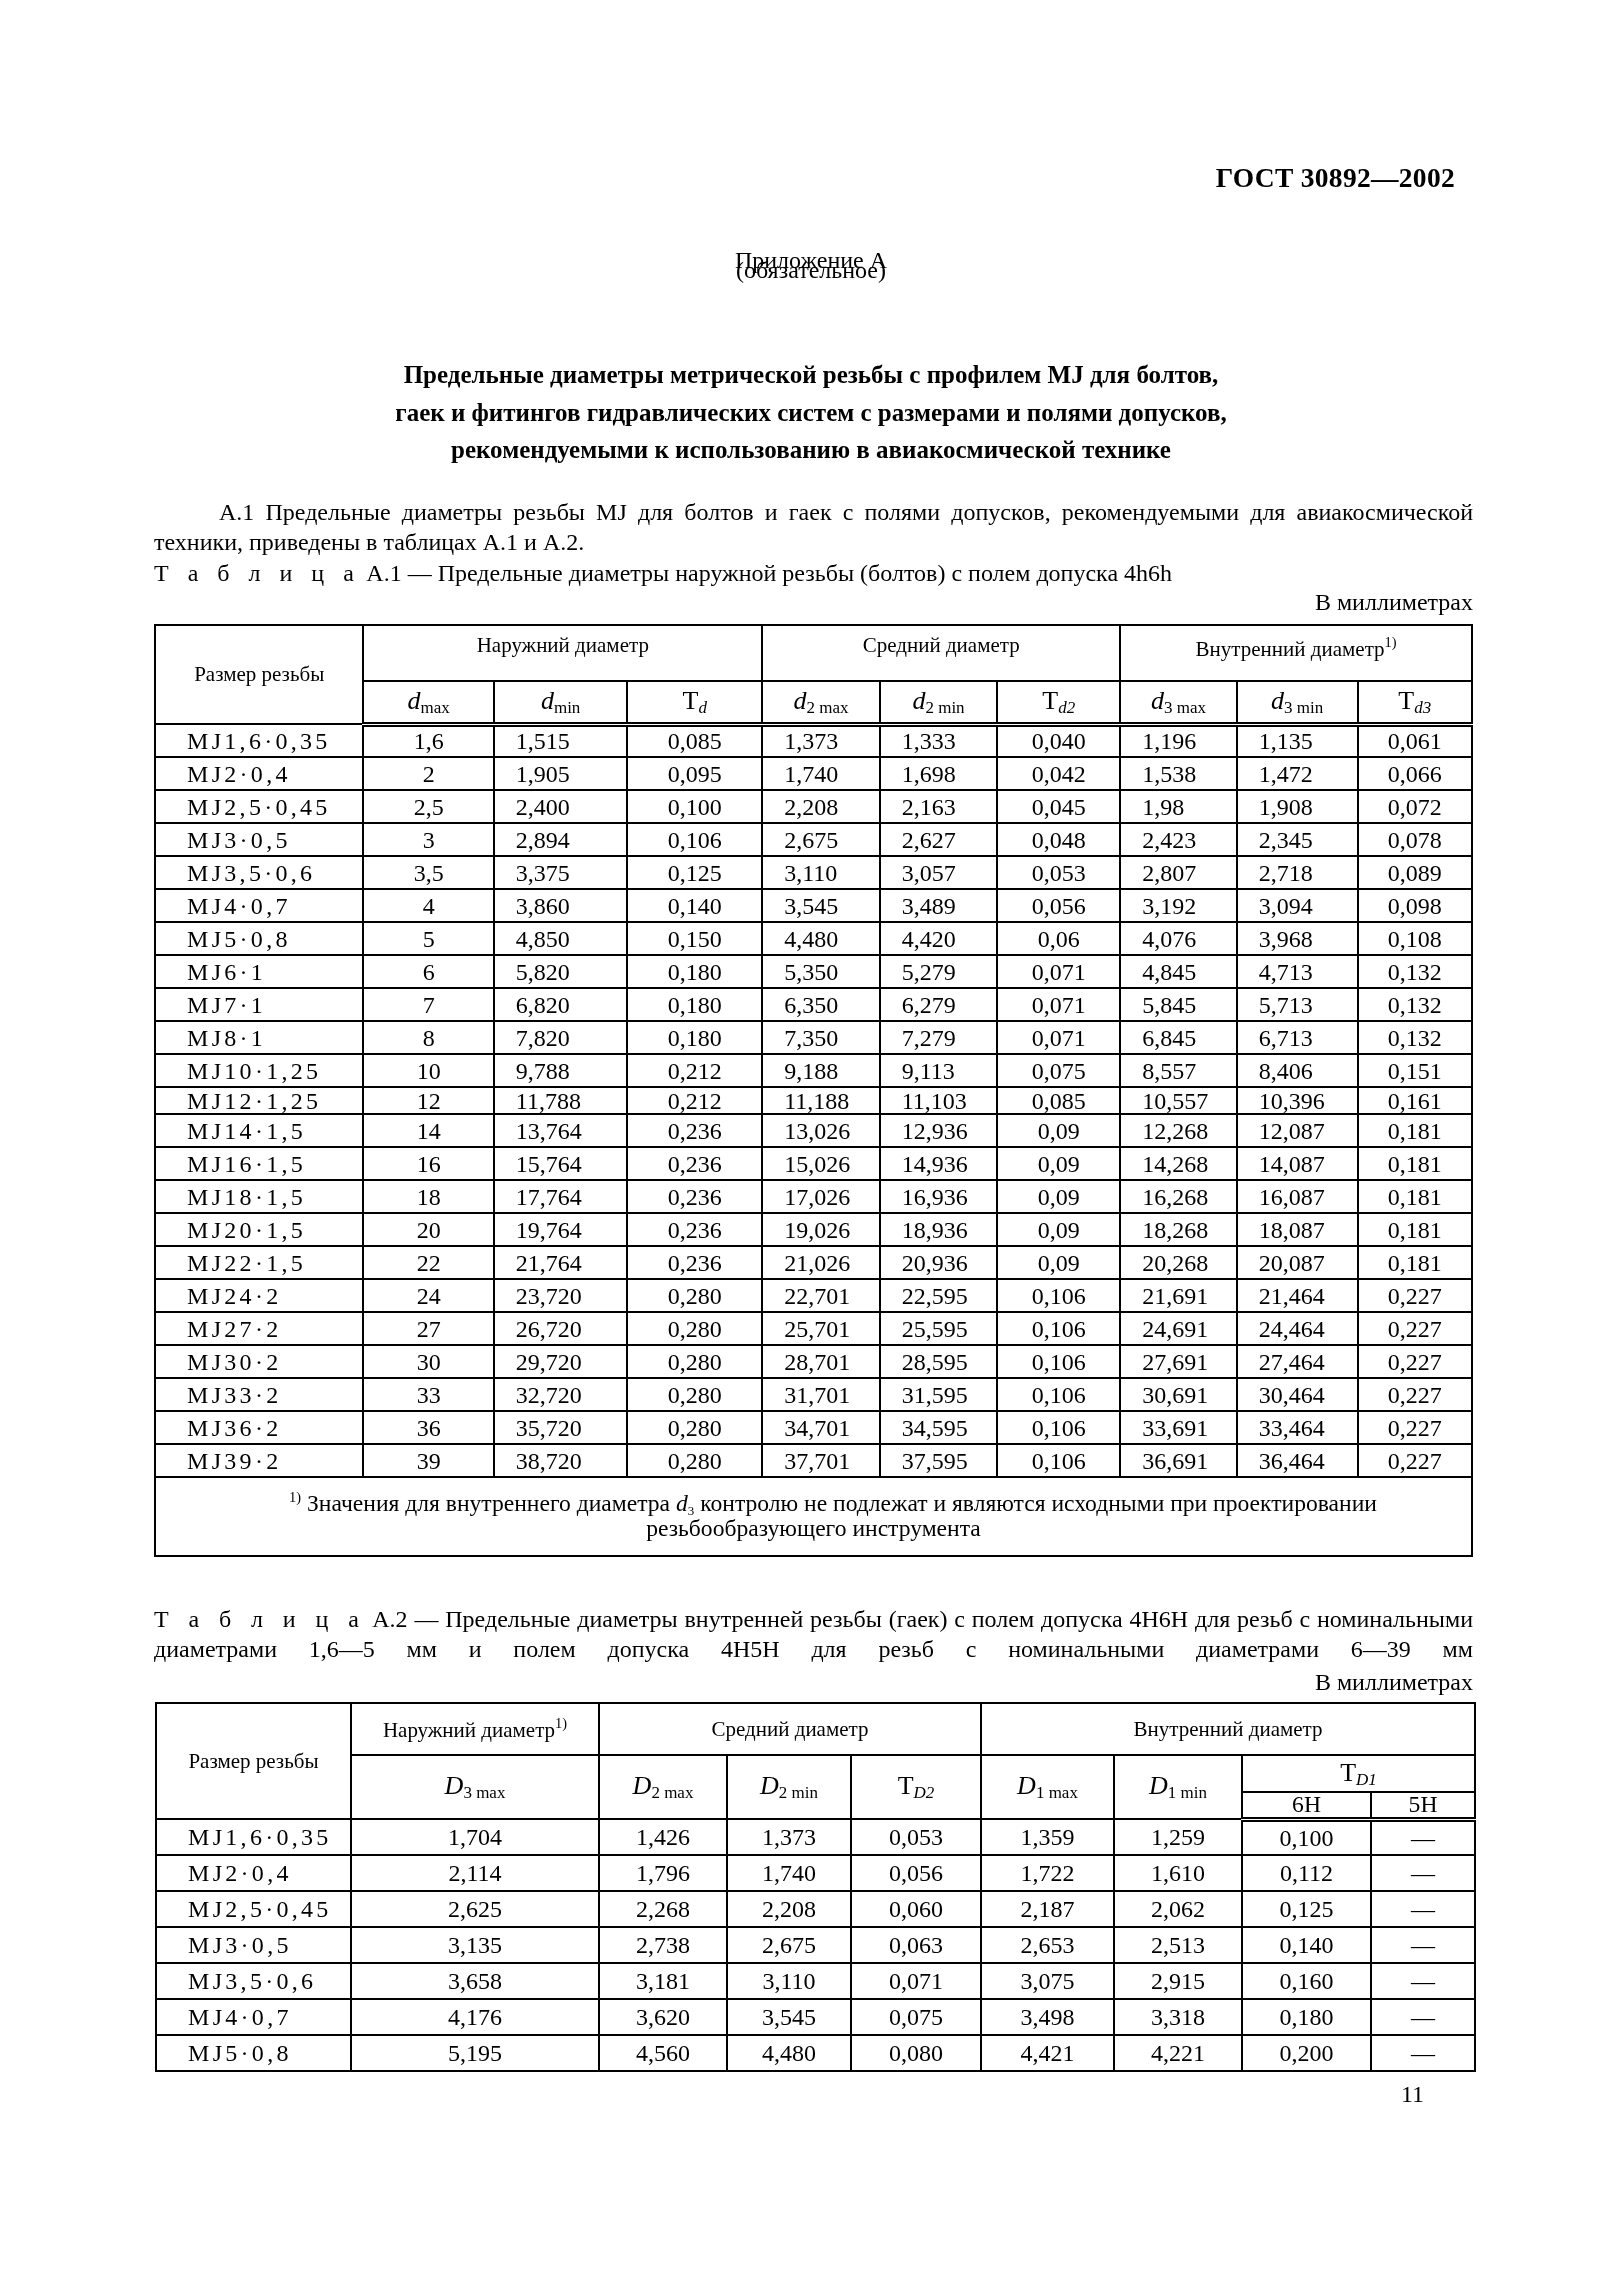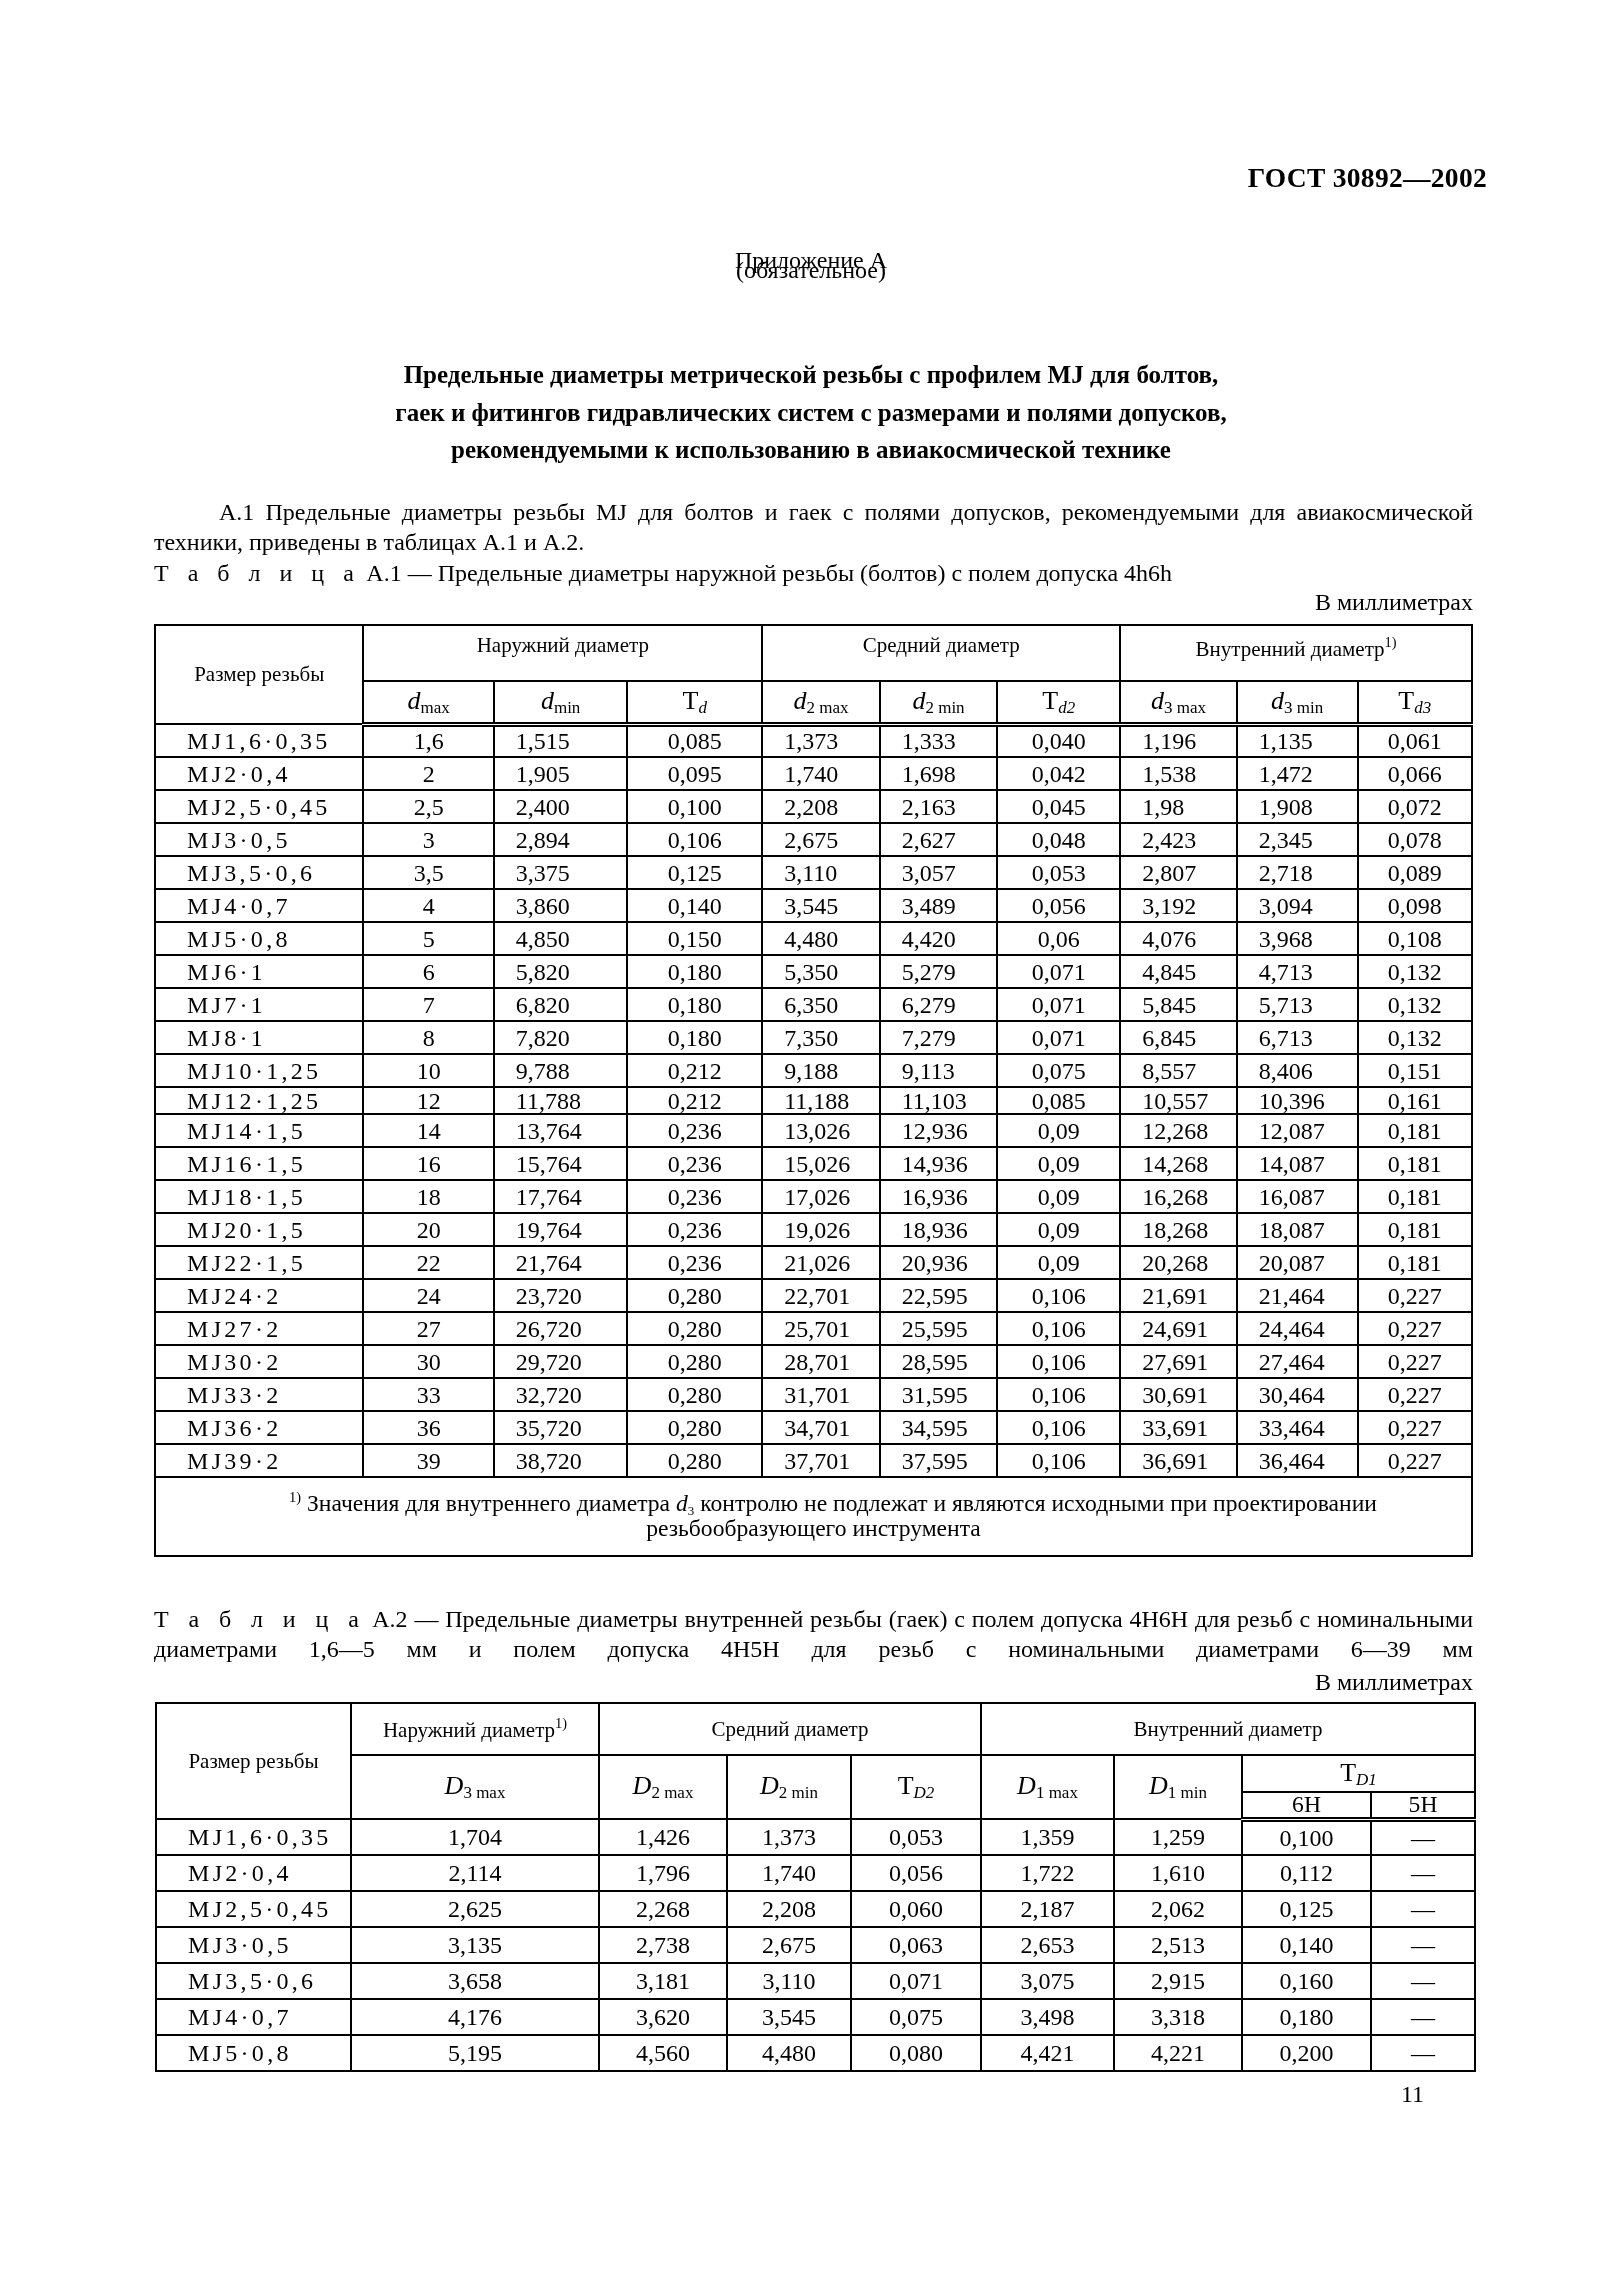--- a/index.html
+++ b/index.html
@@ -2,21 +2,21 @@
 <html style="font-size:10.5px"><head>
 <meta charset="utf-8">
 <style>
   html, body { margin: 0; padding: 0; background: #ffffff; }
   body {
     width: 1622px; height: 2295px; position: relative; overflow: hidden;
     font-family: "Liberation Serif", "DejaVu Serif", serif; color: #000;
   }
   .abs { position: absolute; }
   .gost-header {
-    right: 135px; top: 162px; font-size: 27.5px; font-weight: bold; letter-spacing: 0.3px;
+    right: 167px; top: 162px; font-size: 27.5px; font-weight: bold; letter-spacing: 0.3px;
   }
   .center-line { left: 0; width: 1622px; text-align: center; }
   .appendix { font-size: 24px; }
   .title { font-size: 25px; font-weight: bold; }
   .para { left: 154px; width: 1319px; font-size: 24px; line-height: 30px; }
   .para .indent { display: inline-block; width: 65px; }
   .caption { left: 154px; width: 1319px; font-size: 24px; line-height: 30px; text-align: justify; text-align-last: left; }
   .spaced { letter-spacing: 6.5px; }
   .units { right: 149px; font-size: 24px; }
 

